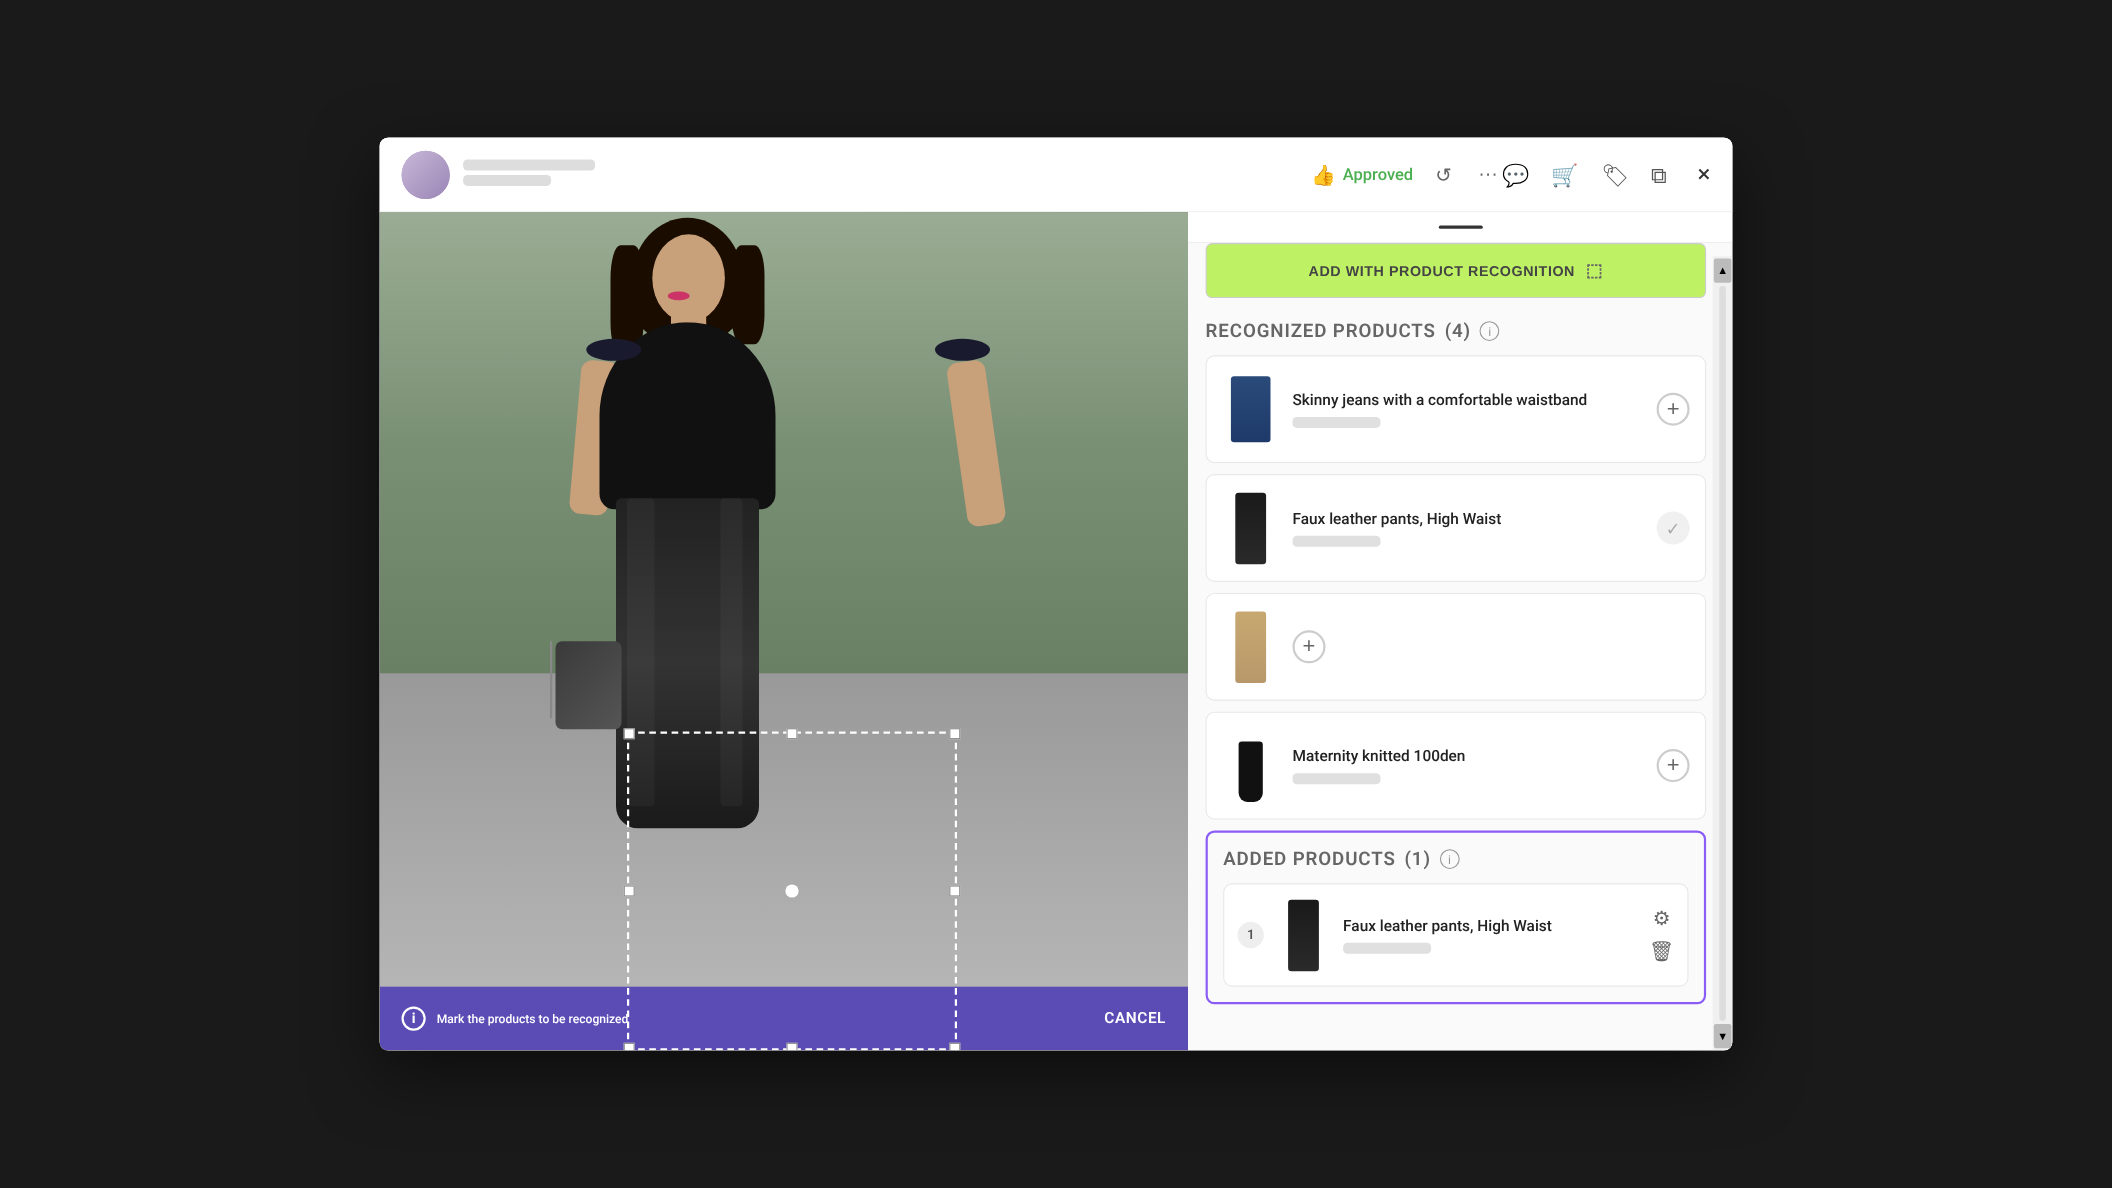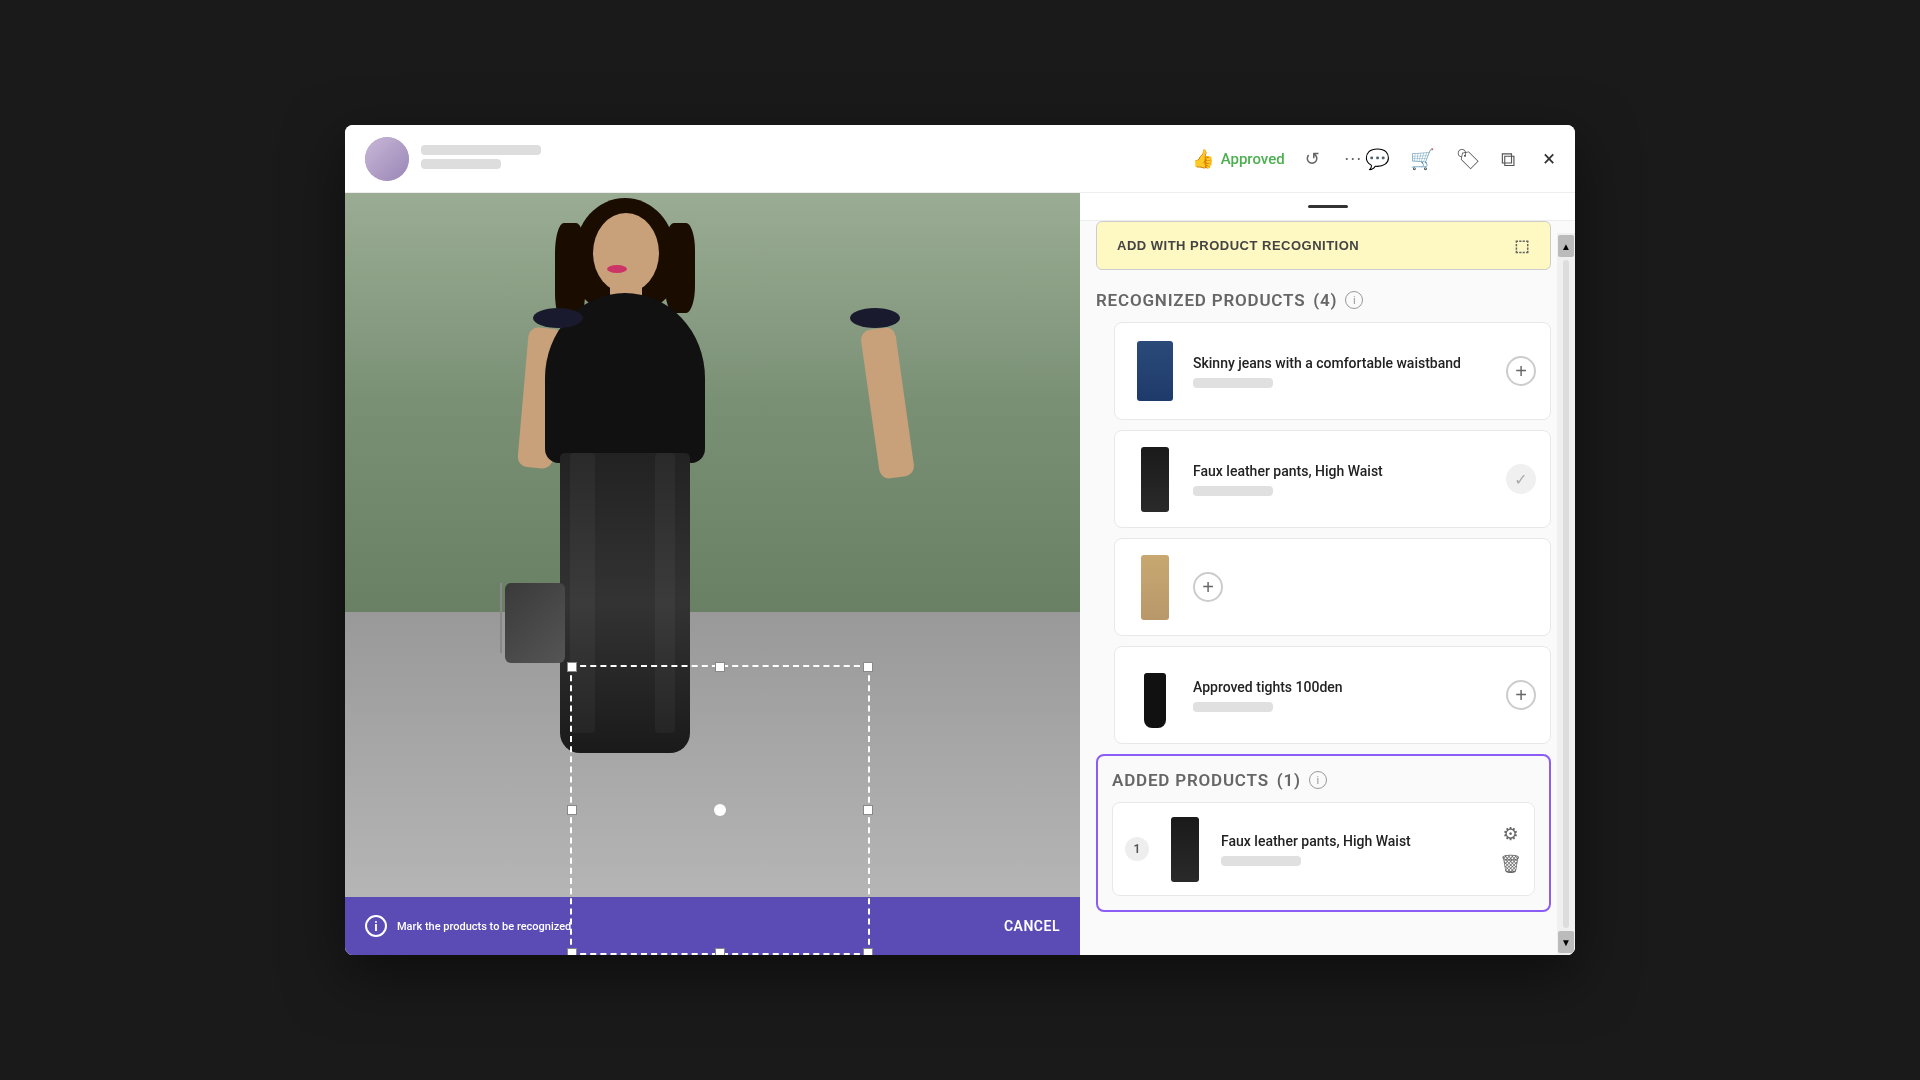--- a/index.html
+++ b/index.html
@@ -206,24 +206,24 @@
       padding: 0 16px 16px 16px;
       scrollbar-width: thin;
     }
     .right-panel-content::-webkit-scrollbar { width: 6px; }
     .right-panel-content::-webkit-scrollbar-thumb { background: #ccc; border-radius: 3px; }
 
     
     .add-recognition-btn {
       display: flex;
       align-items: center;
-      justify-content: space-between;
+      justify-content: center;
       gap: 10px;
       border: 1px solid #ccc;
-      background: #fef9c3;
+      background: #bef264;
       border-radius: 6px;
       padding: 14px 20px;
       cursor: pointer;
       width: 100%;
       margin-bottom: 20px;
       font-size: 13px;
       font-weight: 600;
       letter-spacing: 0.5px;
       color: #444;
       text-transform: uppercase;
@@ -260,21 +260,20 @@
     .product-card {
       background: #fff;
       border: 1px solid #e8e8e8;
       border-radius: 8px;
       padding: 12px 14px;
       display: flex;
       align-items: center;
       gap: 12px;
       margin-bottom: 10px;
       cursor: pointer;
-      margin-left: 18px;
     }
 
     .product-thumbnail {
       width: 52px;
       height: 72px;
       border-radius: 4px;
       flex-shrink: 0;
       overflow: hidden;
       display: flex;
       align-items: center;
@@ -595,21 +594,21 @@
           </div>
         </div>
 
         <div class="product-card">
           <div class="product-thumbnail">
             <div class="thumb-tights">
               <div class="thumb-tights-shape"></div>
             </div>
           </div>
           <div class="product-info">
-            <div class="product-name">Approved tights 100den</div>
+            <div class="product-name">Maternity knitted 100den</div>
             <div class="product-price-placeholder"></div>
           </div>
           <div class="product-action">
             <button class="add-circle">
               <span>+</span>
             </button>
           </div>
         </div>
 
         <div class="added-products-section">

